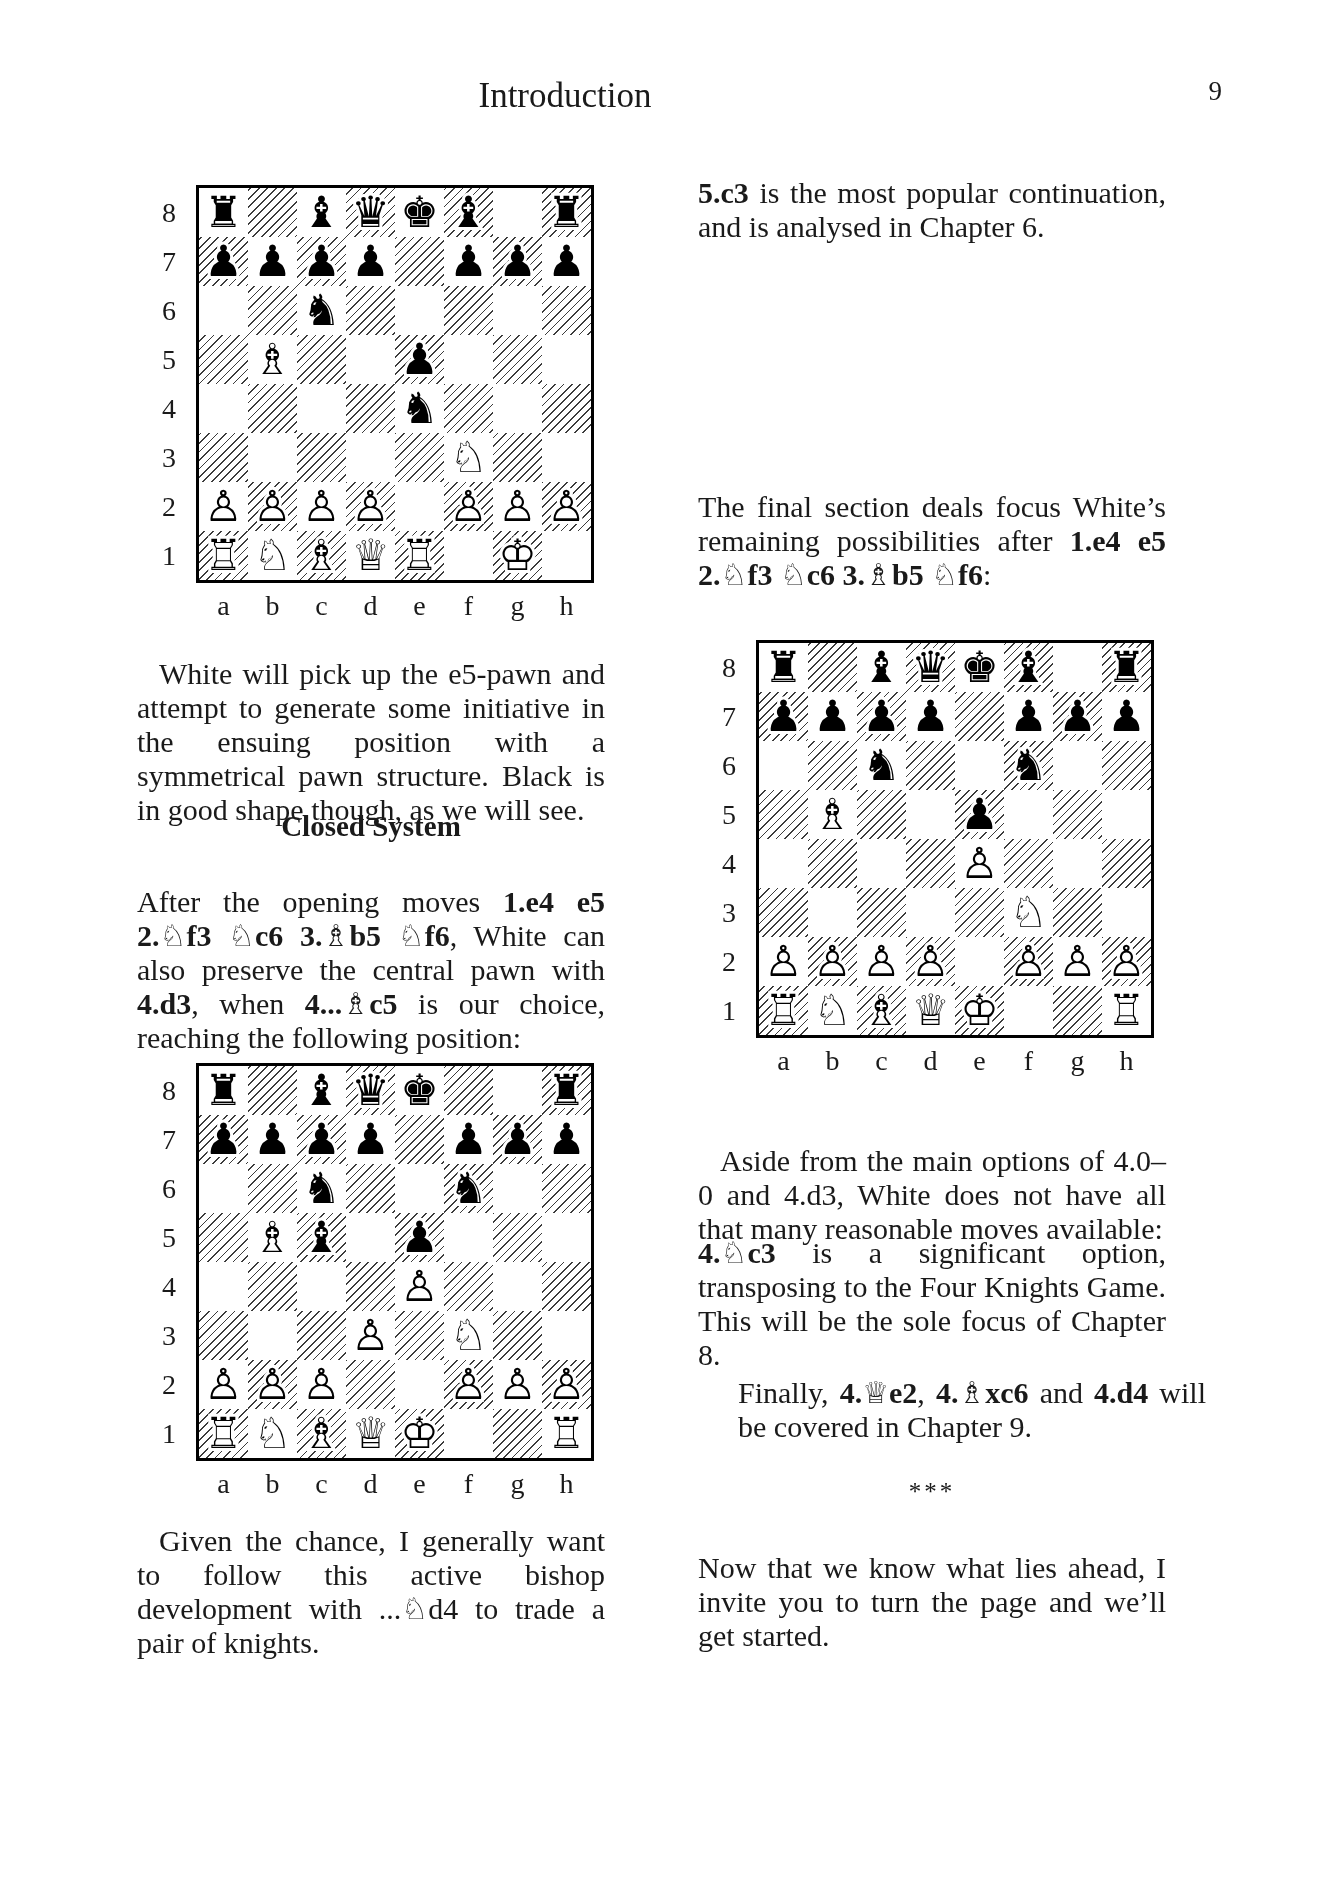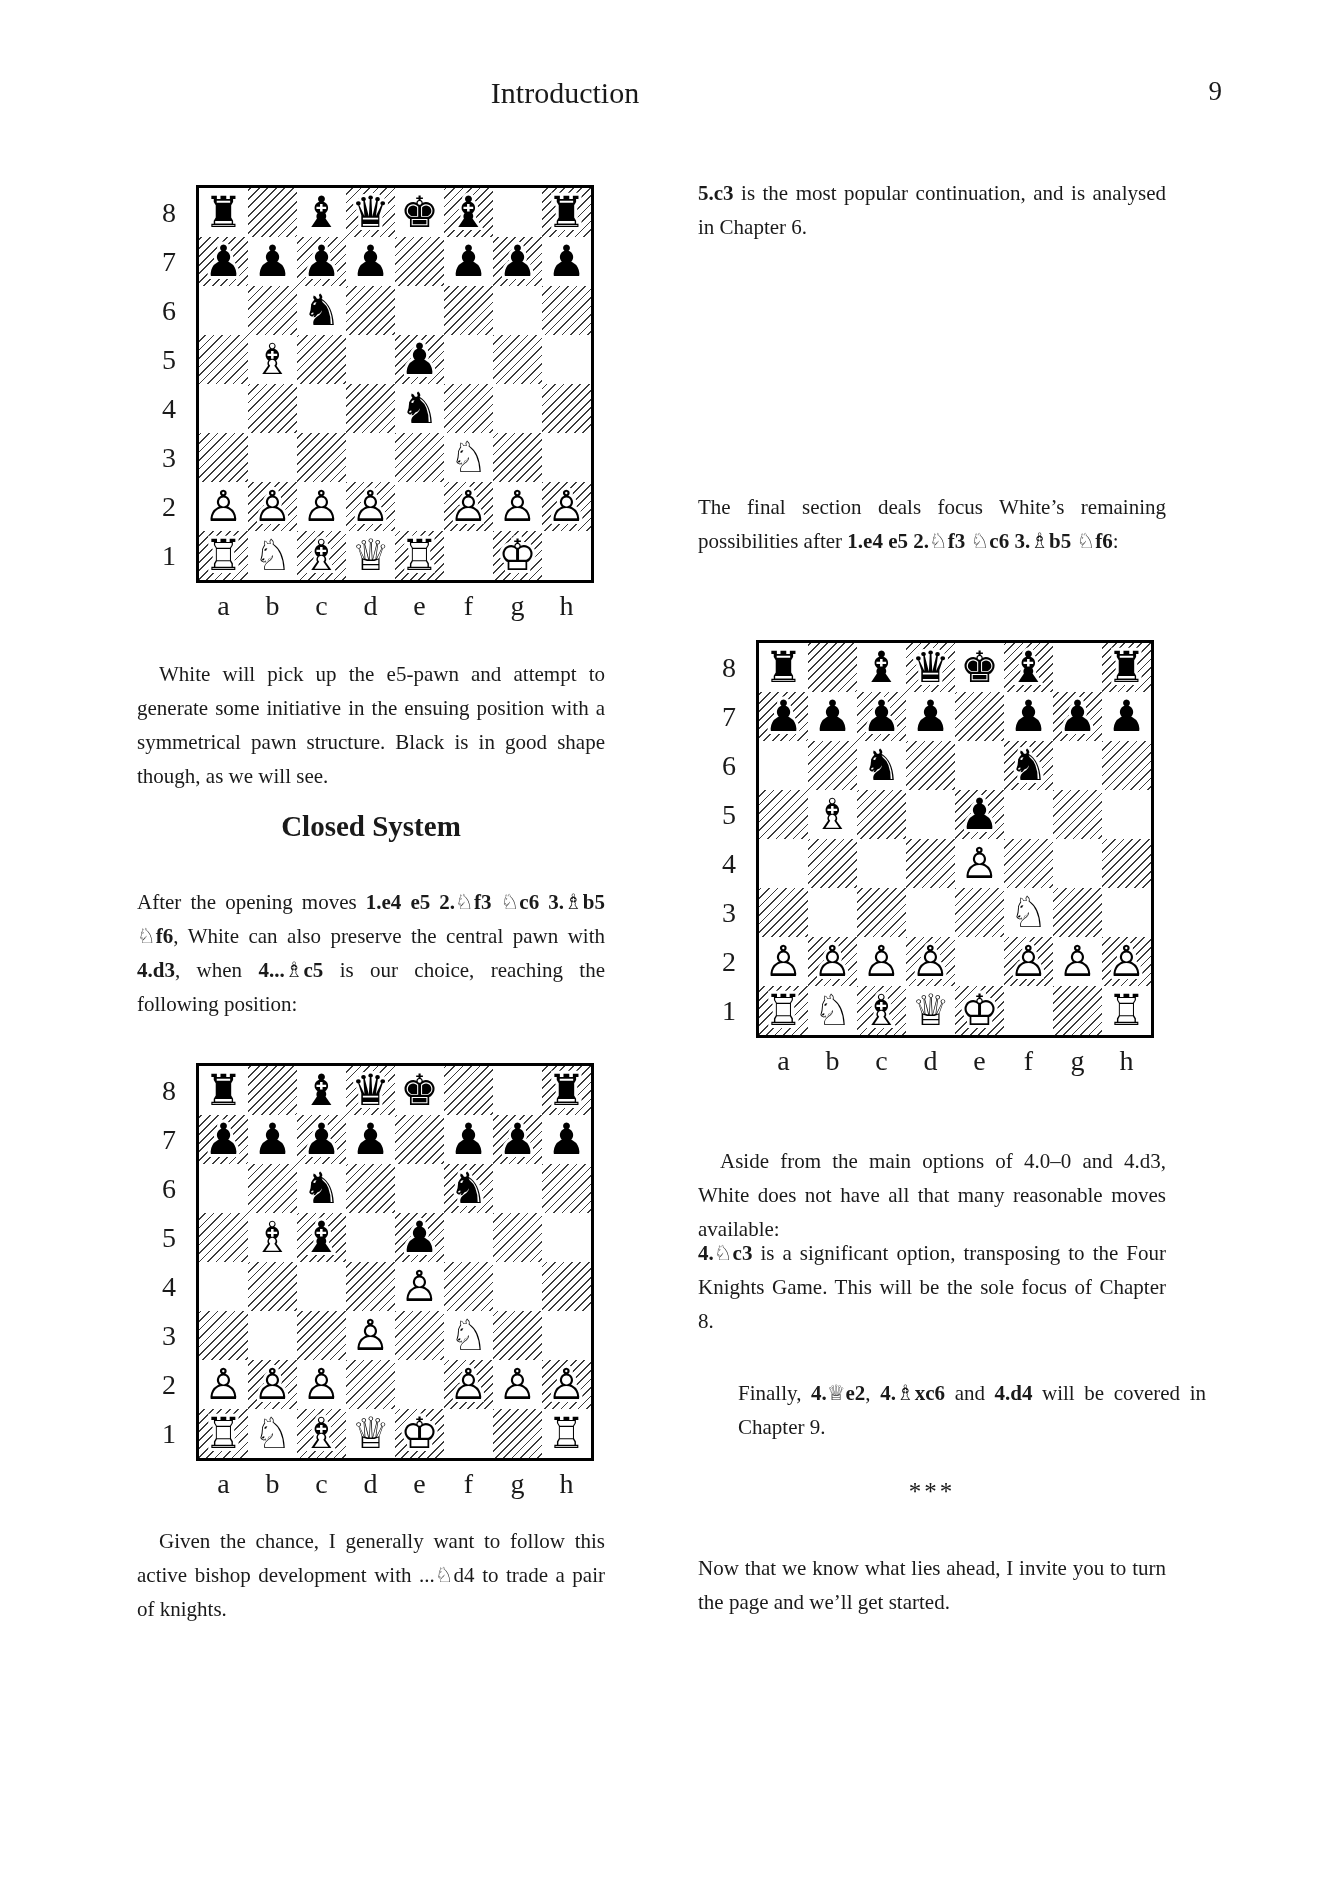--- a/index.html
+++ b/index.html
@@ -2,25 +2,25 @@
 <html><head>
 <meta charset="utf-8">
 <style>
   html,body{margin:0;padding:0;background:#e8e8e8;}
   .page{
     position:relative;width:1339px;height:1890px;background:#ffffff;
     font-family:"Liberation Serif","DejaVu Sans",serif;color:#1a1a1a;
     margin:0 auto;overflow:hidden;
   }
   
-  .head-title{position:absolute;top:76px;left:0;width:1130px;text-align:center;font-size:30px;}
+  .head-title{position:absolute;top:76px;left:0;width:1130px;text-align:center;font-size:35px;}
   .folio{position:absolute;top:76px;right:117px;font-size:27px;}
 
   
-  .para{position:absolute;width:468px;font-size:21px;line-height:34px;text-align:justify;}
+  .para{position:absolute;width:468px;font-size:30px;line-height:34px;text-align:justify;}
   .para.indent{text-indent:22px;}
   .para .b{font-weight:bold;}
   .heading{position:absolute;width:468px;text-align:center;font-size:29px;font-weight:bold;
            font-family:"Liberation Serif",serif;}
   .separator{position:absolute;width:468px;text-align:center;font-size:25px;letter-spacing:3px;}
   .lcol{left:137px;}
   .rcol{left:698px;}
 
   
   .diagram{position:absolute;}

